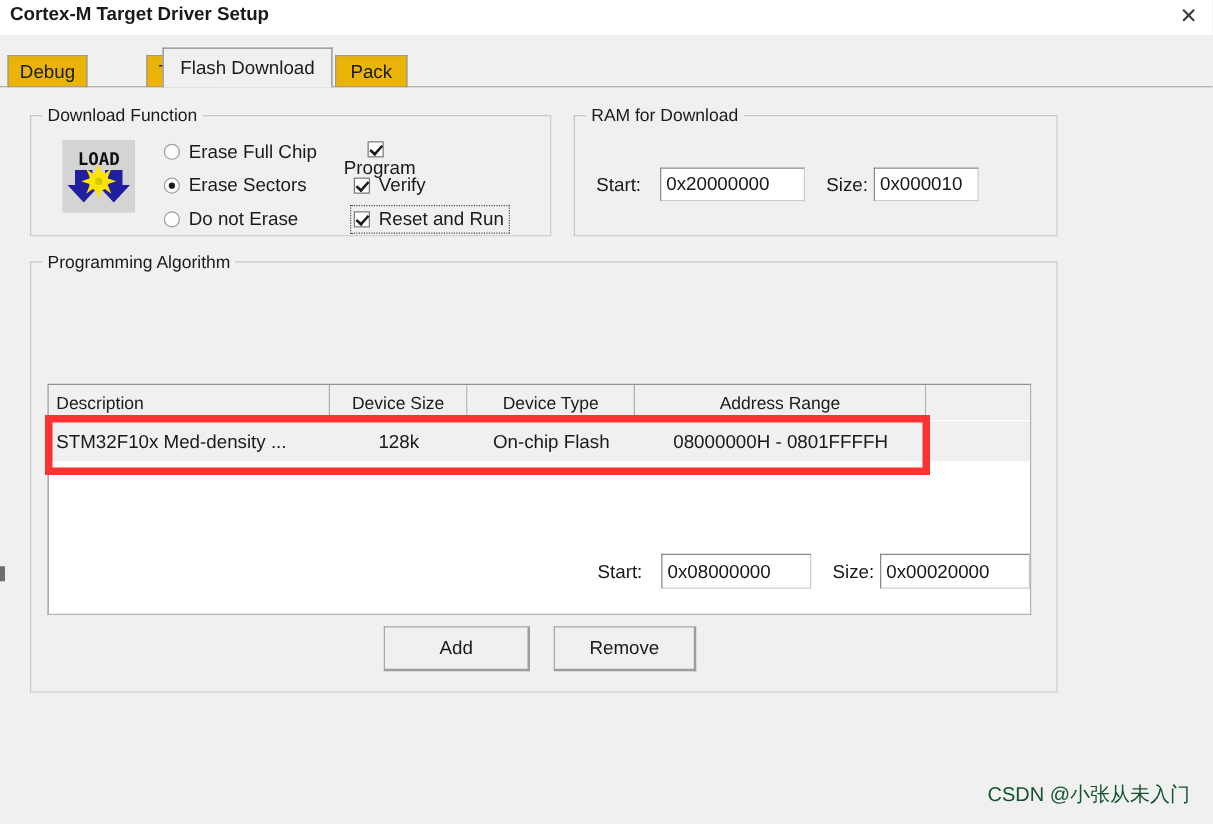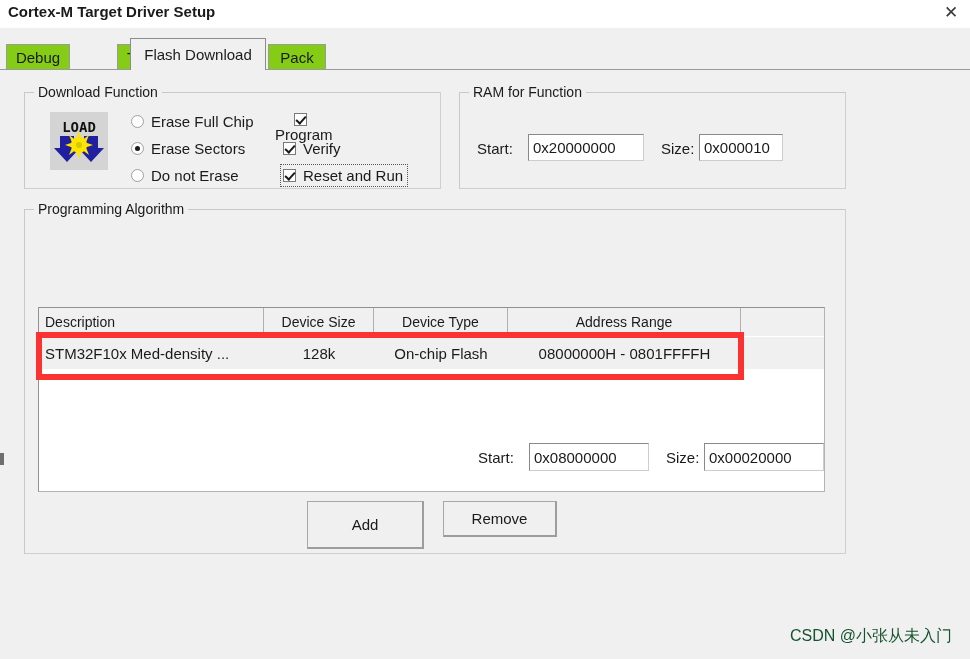--- a/index.html
+++ b/index.html
@@ -39,21 +39,21 @@
     position: absolute; bottom: 0;
     background: #f0f0f0;
     border: 1px solid #9a9a9a;
     border-bottom: none;
     font-size: 15px; color: #1a1a1a;
     display: flex; align-items: center; justify-content: center;
     padding: 0 8px;
     cursor: pointer;
     white-space: nowrap;
   }
-  .tab.inactive { height: 26px; background: #84cc16; }
+  .tab.inactive { height: 26px; background: #eab308; }
   .tab.active {
     height: 32px; background: #f0f0f0;
     border-color: #8c8c8c;
     z-index: 5;
   }
   #tabline {
     position: absolute; left: 0; bottom: 0; width: 970px; height: 1px;
     background: #9a9a9a;
   }
 
@@ -289,21 +289,21 @@
   <div class="opt" style="left:283px; top:70px;">
     <span class="check-box on"></span>
     <span>Verify</span>
   </div>
   <div class="opt focus-ring" style="left:283px; top:97px;">
     <span class="check-box on"></span>
     <span>Reset and Run</span>
   </div>
 
   <div class="group" style="left:459px; top:22px; width:387px; height:97px;">
-    <div class="legend">RAM for Function</div>
+    <div class="legend">RAM for Download</div>
   </div>
   <div class="fieldlabel" style="left:477px; top:70px;">Start:</div>
   <div class="textfield" style="left:528px; top:64px; width:116px; height:27px;">0x20000000</div>
   <div class="fieldlabel" style="left:661px; top:70px;">Size:</div>
   <div class="textfield" style="left:699px; top:64px; width:84px; height:27px;">0x000010</div>
 
   <div class="group" style="left:24px; top:139px; width:822px; height:345px;">
     <div class="legend">Programming Algorithm</div>
   </div>
 
@@ -324,19 +324,19 @@
     </div>
   </div>
 
   <div id="annot"></div>
 
   <div class="fieldlabel" style="left:478px; top:379px;">Start:</div>
   <div class="textfield" style="left:529px; top:373px; width:120px; height:28px;">0x08000000</div>
   <div class="fieldlabel" style="left:666px; top:379px;">Size:</div>
   <div class="textfield" style="left:704px; top:373px; width:120px; height:28px;">0x00020000</div>
 
-  <div class="btn" style="left:307px; top:431px; width:117px; height:48px;">Add</div>
+  <div class="btn" style="left:307px; top:431px; width:117px; height:36px;">Add</div>
   <div class="btn" style="left:443px; top:431px; width:114px; height:36px;">Remove</div>
 
   <div id="left-artifact"></div>
 </div>
 
 <div id="watermark">CSDN @小张从未入门</div>
 
 </body></html>

